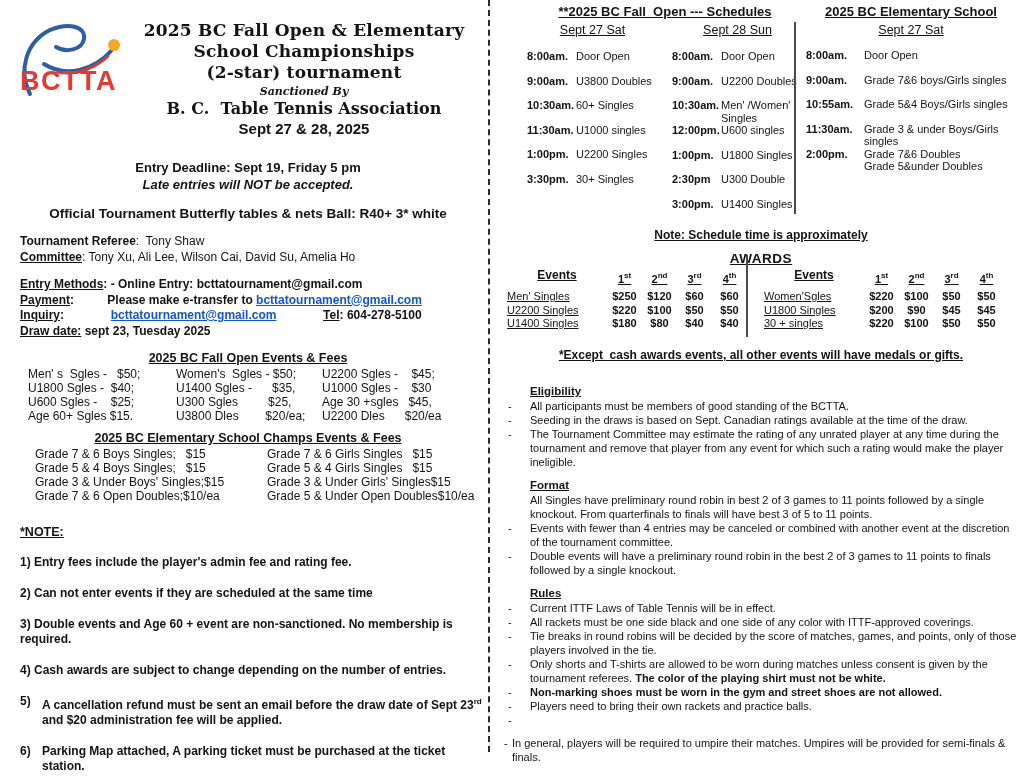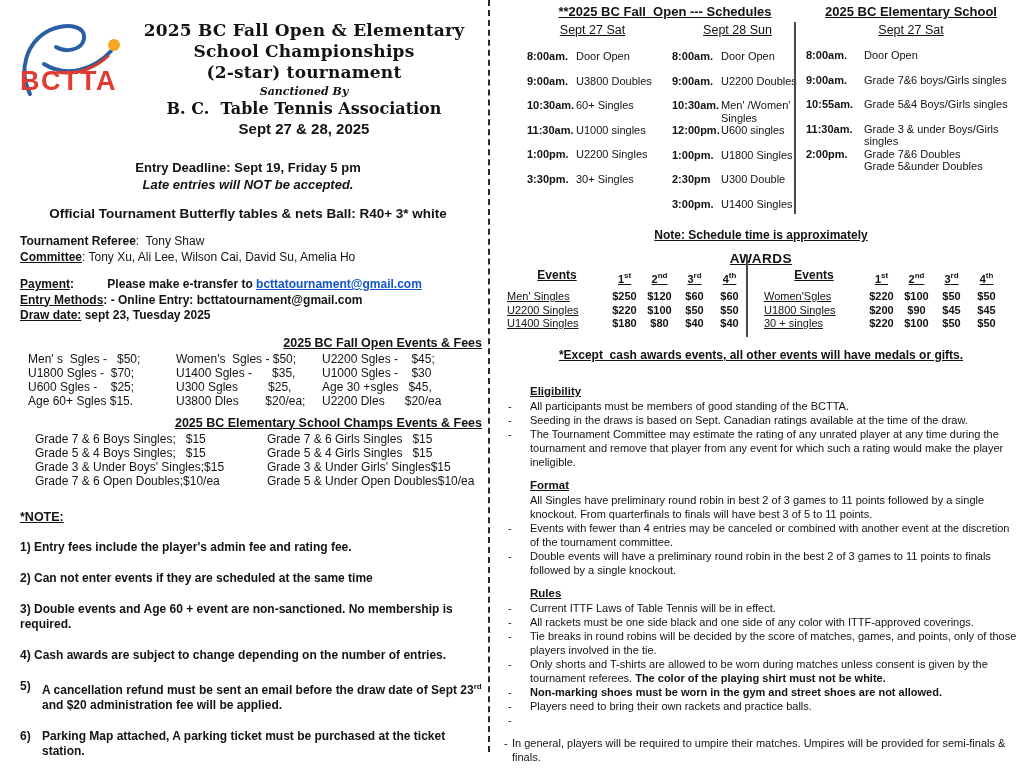--- a/index.html
+++ b/index.html
@@ -22,21 +22,21 @@
   .dates { font-family:"Liberation Sans", sans-serif; font-weight:600; font-size:15px; margin-top:2px; }
 
   .venue-block { margin-top:22px; text-align:center; font-weight:bold; font-size:13px; line-height:17px; }
   .venue-late { font-style:italic; font-weight:600; }
   .equipment { margin-top:13px; text-align:center; font-weight:bold; font-size:13.5px; }
 
   .officials { margin-top:13px; padding-left:6px; font-size:12px; line-height:15.5px; }
   .entry-block { margin-top:12px; padding-left:6px; font-size:12px; line-height:15.5px; font-weight:bold; }
   .link { color:#1155CC; text-decoration:underline; }
 
-  .fees-title { margin-top:12px; text-align:right; font-weight:bold; font-size:12.5px; text-decoration:underline; }
+  .fees-title { margin-top:12px; text-align:center; font-weight:bold; font-size:12.5px; text-decoration:underline; }
   .fees-grid { margin-top:2px; padding-left:14px; display:grid; grid-template-columns:148px 146px auto; font-size:12px; line-height:14px; }
   .fees-grid.elem { padding-left:21px; grid-template-columns:232px auto; }
   .fees-grid > div { white-space:pre; }
 
   .note-title { margin-top:22px; padding-left:6px; font-weight:bold; font-size:12.5px; text-decoration:underline; }
   .note-item { margin-top:16px; padding-left:6px; font-weight:bold; font-size:12px; line-height:15px; white-space:pre-line; }
   .note-flex { display:flex; white-space:normal; }
   .note-num { width:22px; flex:0 0 auto; }
   .note-body { flex:1; }
   sup { font-size:8px; vertical-align:super; }
@@ -119,31 +119,32 @@
     </div>
 
     <div class="equipment">Official Tournament Butterfly tables &amp; nets Ball: R40+ 3* white</div>
 
     <div class="officials">
       <div><span class="b">Tournament Referee</span><span class="pre">:  Tony Shaw</span></div>
       <div><span class="b u">Committee</span><span>: Tony Xu, Ali Lee, Wilson Cai, David Su, Amelia Ho</span></div>
     </div>
 
     <div class="entry-block">
+      <div><span class="u">Entry Methods</span><span class="pre">: - Online Entry: bcttatournament@gmail.com</span></div>
       <div><span class="u">Payment</span><span class="pre">:          Please make e-transfer to </span><span class="link">bcttatournament@gmail.com</span></div>
-      <div><span class="u">Entry Methods</span><span class="pre">: - Online Entry: bcttatournament@gmail.com</span></div>
+      <div><span class="u">Inquiry</span><span class="pre">:              </span><span class="link">bcttatournament@gmail.com</span><span class="pre">              </span><span class="u">Tel</span><span>: 604-278-5100</span></div>
       <div><span class="u">Draw date:</span><span class="pre"> sept 23, Tuesday 2025</span></div>
     </div>
 
     <div class="fees-title">2025 BC Fall Open Events &amp; Fees</div>
     <div class="fees-grid">
       <div>Men' s  Sgles -   $50;</div>
       <div>Women's  Sgles - $50;</div>
       <div>U2200 Sgles -    $45;</div>
-      <div>U1800 Sgles -  $70;</div>
+      <div>U1800 Sgles -  $40;</div>
       <div>U1400 Sgles -      $35,</div>
       <div>U1000 Sgles -    $30</div>
       <div>U600 Sgles -    $25;</div>
       <div>U300 Sgles         $25,</div>
       <div>Age 30 +sgles   $45,</div>
       <div>Age 60+ Sgles $15.</div>
       <div>U3800 Dles        $20/ea;</div>
       <div>U2200 Dles      $20/ea</div>
     </div>
 

